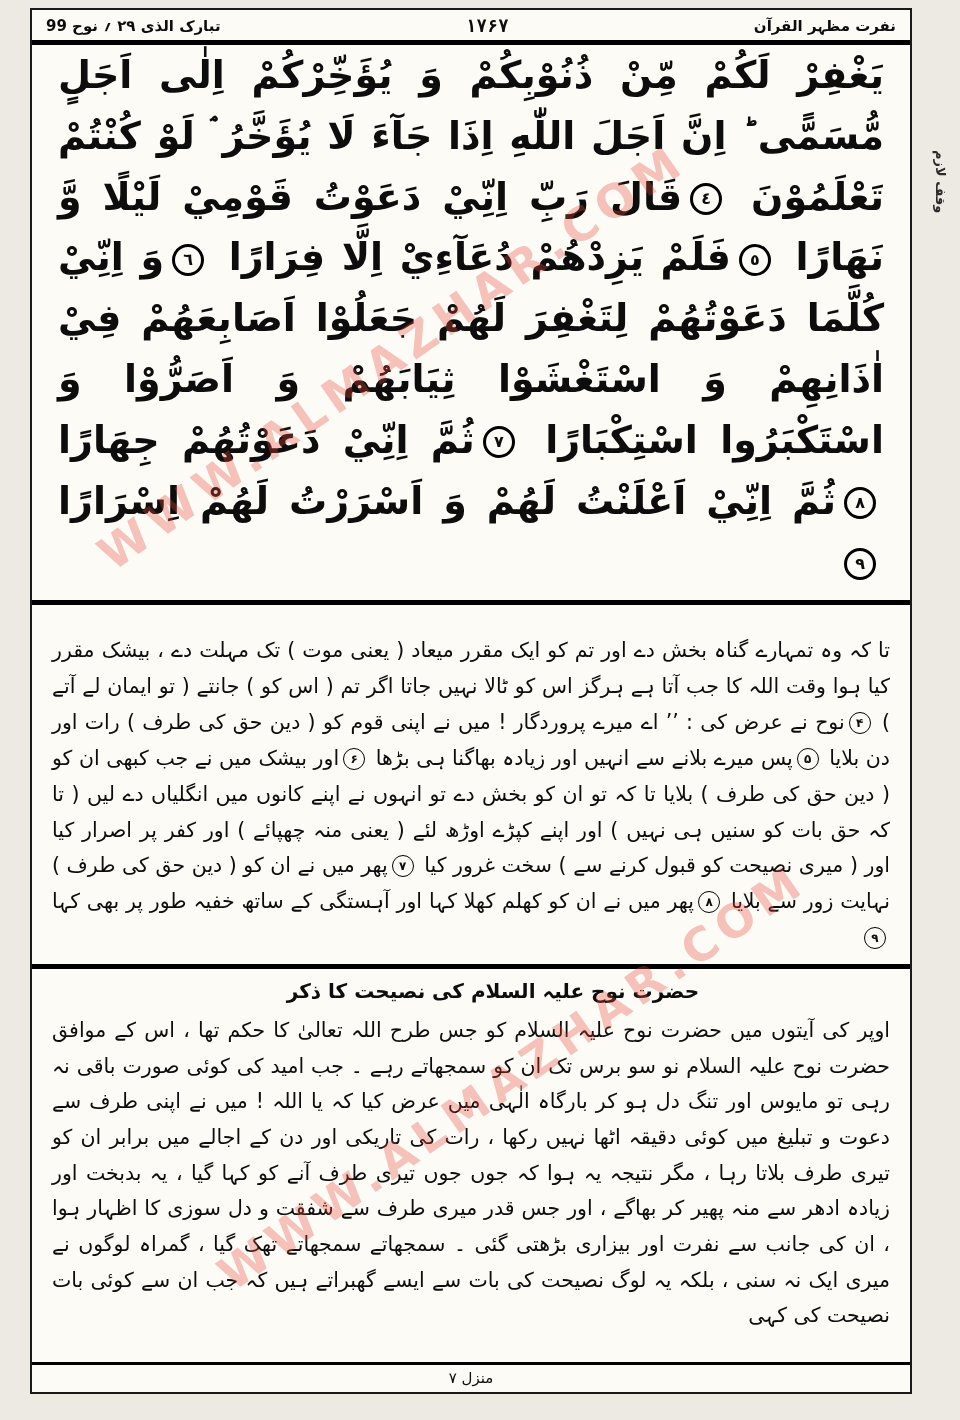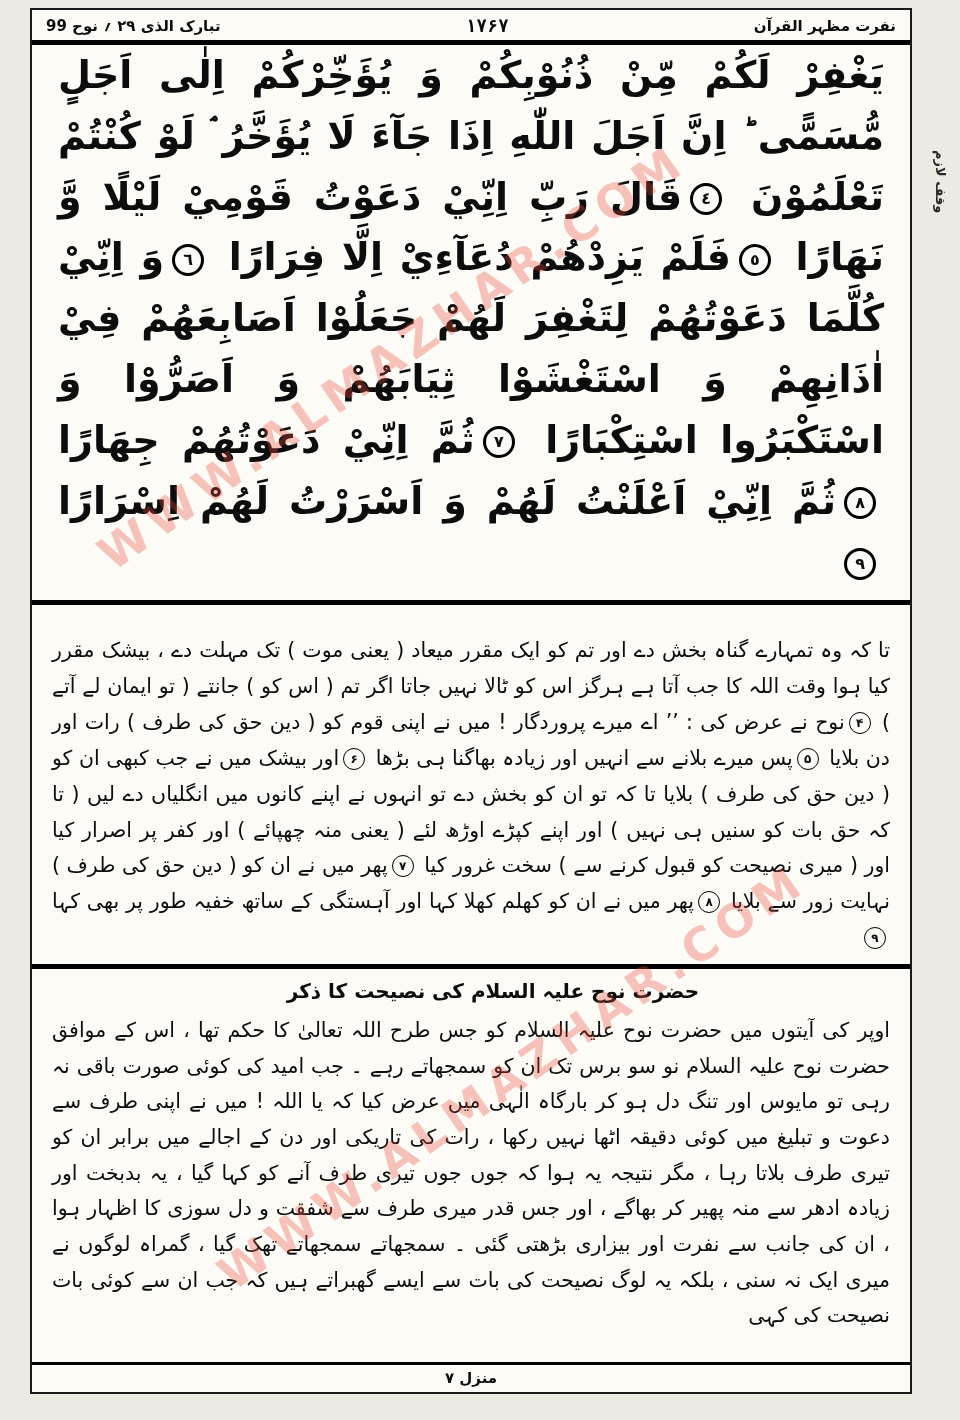--- a/index.html
+++ b/index.html
@@ -61,21 +61,21 @@
   }
   .commentary-section {
     padding:6px 20px 23px;
     font-size:20.5px; line-height:1.74;
     text-align:justify; direction:rtl;
     flex:1;
     overflow:hidden;
   }
   .page-footer {
     border-top:3px solid #000;
-    text-align:center; font-size:15px; font-weight:bold;
+    text-align:center; font-size:15px; font-weight:normal;
     padding:4px 16px 5px;
   }
   .margin-note {
     position:absolute; right:12px; top:150px;
     writing-mode:vertical-rl;
     font-size:13px; font-weight:bold; color:#2a2a2a;
     z-index:2;
   }
   .watermark {
     position:absolute;

